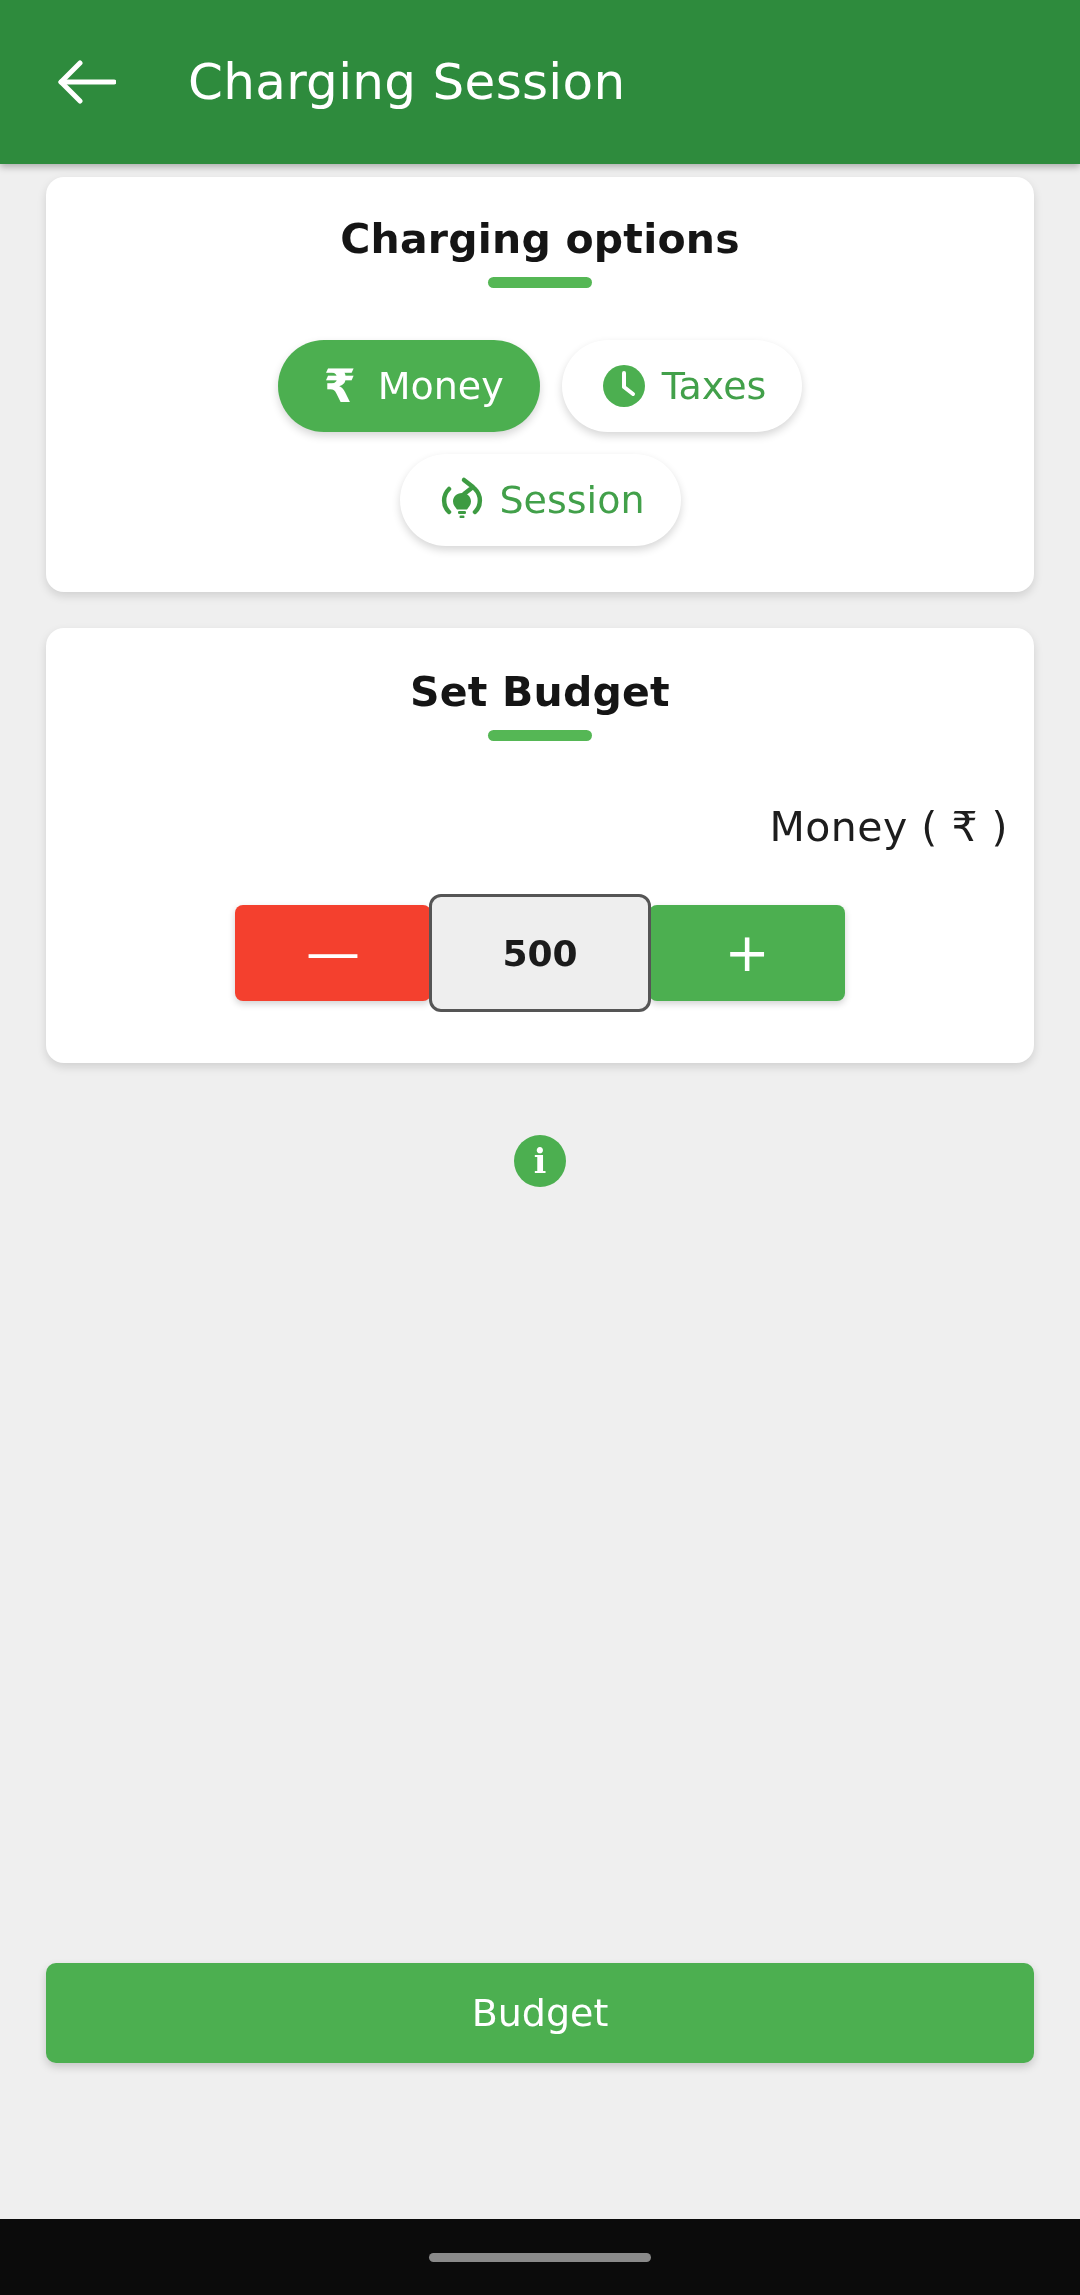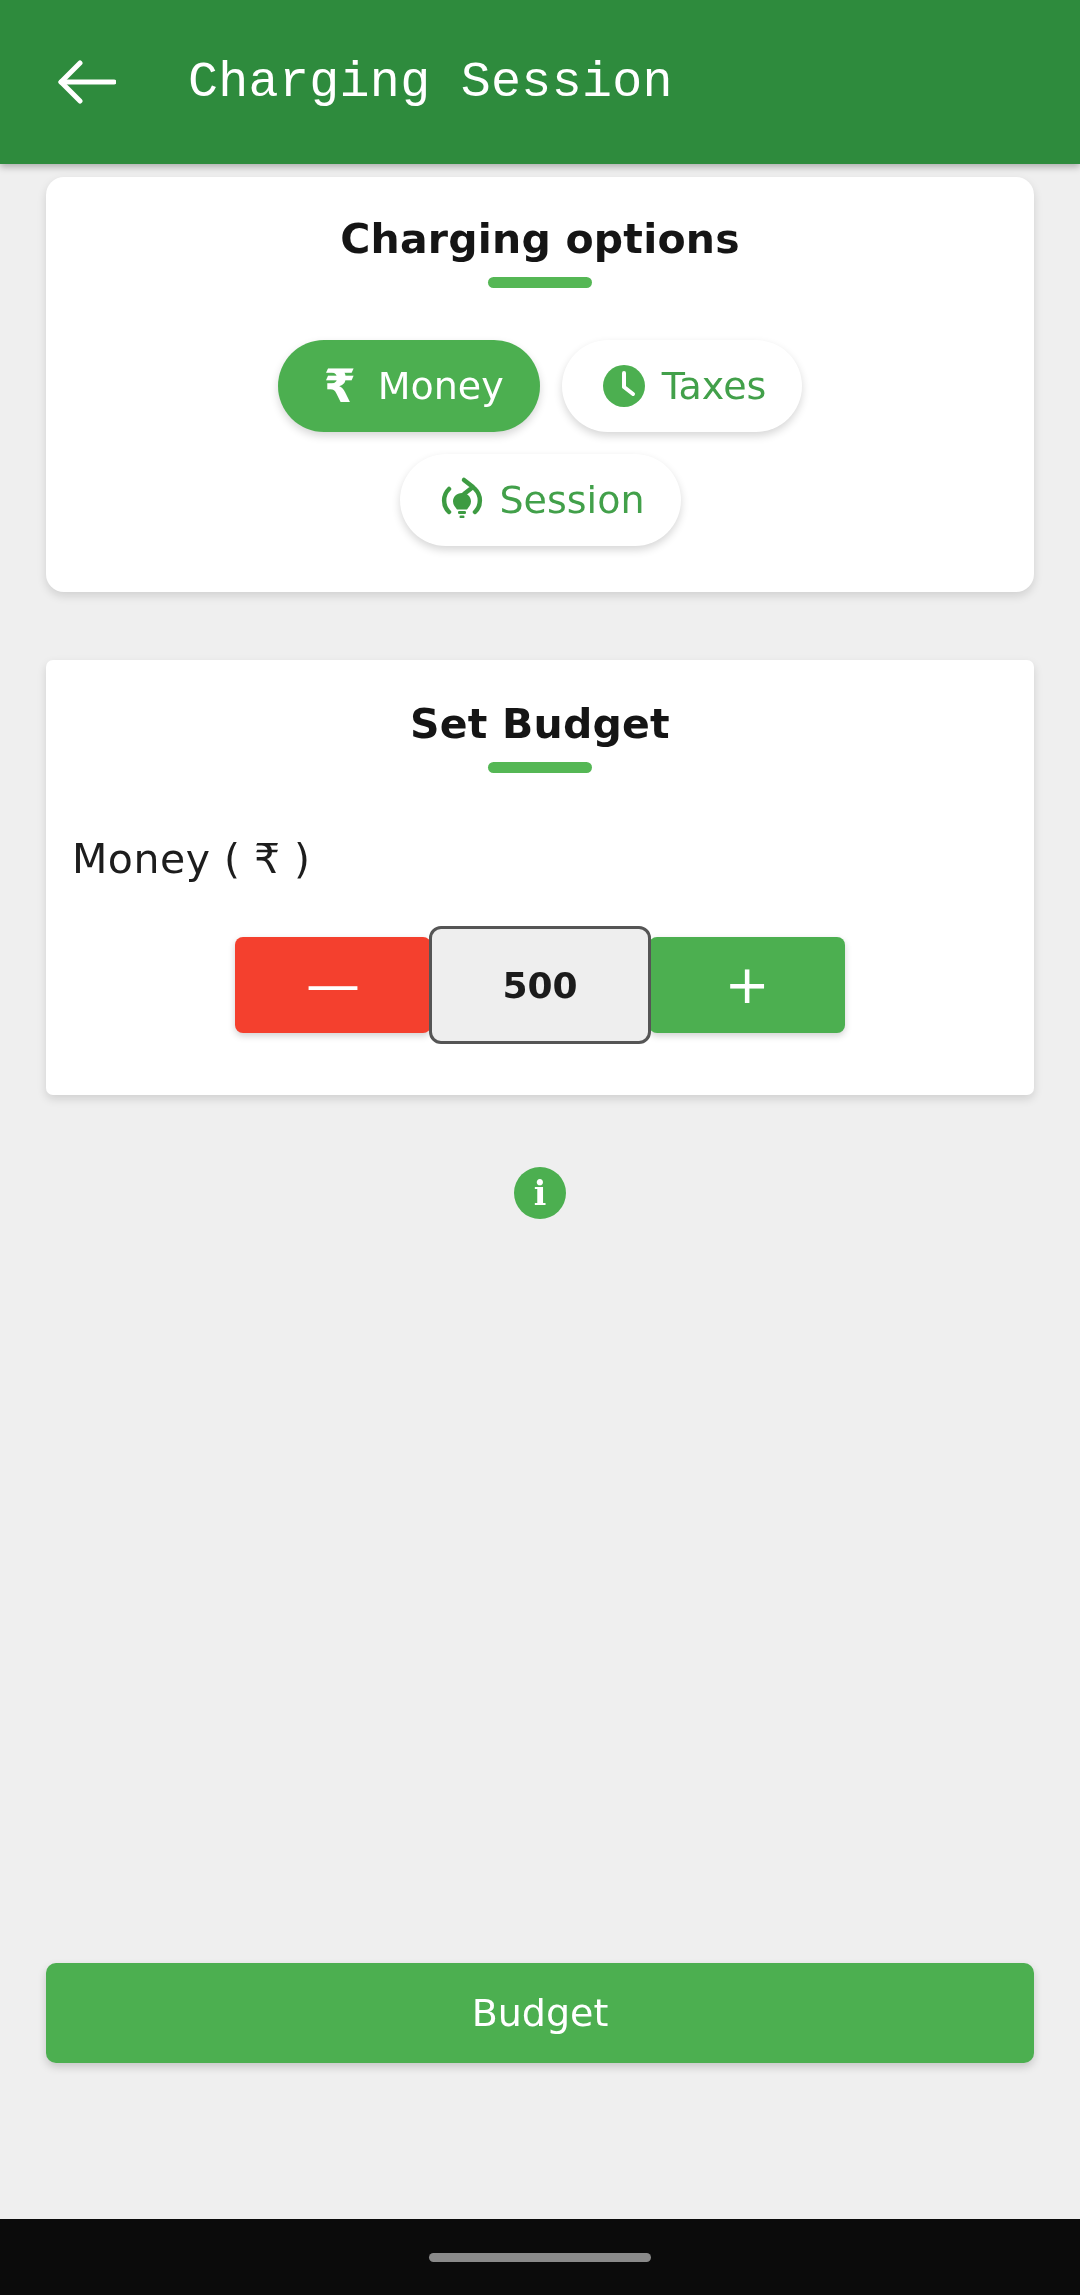--- a/index.html
+++ b/index.html
@@ -32,21 +32,20 @@
     flex:0 0 auto;
   }
   .back-btn svg { display:block; }
   .appbar-title {
     color:#ffffff;
     font-size:50px;
     font-weight:400;
     letter-spacing:0.3px;
     margin-left:62px;
     white-space:nowrap;
-    font-family:Liberation Mono, monospace;
   }
 
   
   .body {
     flex:1 1 auto;
     position:relative;
     padding:0 46px;
     display:flex; flex-direction:column;
   }
 
@@ -116,26 +115,25 @@
   }
   .rupee-glyph {
     color:#ffffff;
     font-size:46px;
     font-weight:700;
     line-height:1;
   }
 
   
   #card-budget {
-    margin-top:68px;
+    margin-top:36px;
     padding:40px 26px 44px;
-    border-radius:7px;
   }
   .budget-unit {
-    text-align:left;
+    text-align:right;
     font-size:41px;
     color:#1d1d1d;
     margin-top:62px;
     letter-spacing:0.5px;
   }
   .stepper {
     margin-top:36px;
     display:flex; align-items:center; justify-content:center;
     position:relative;
     height:132px;

